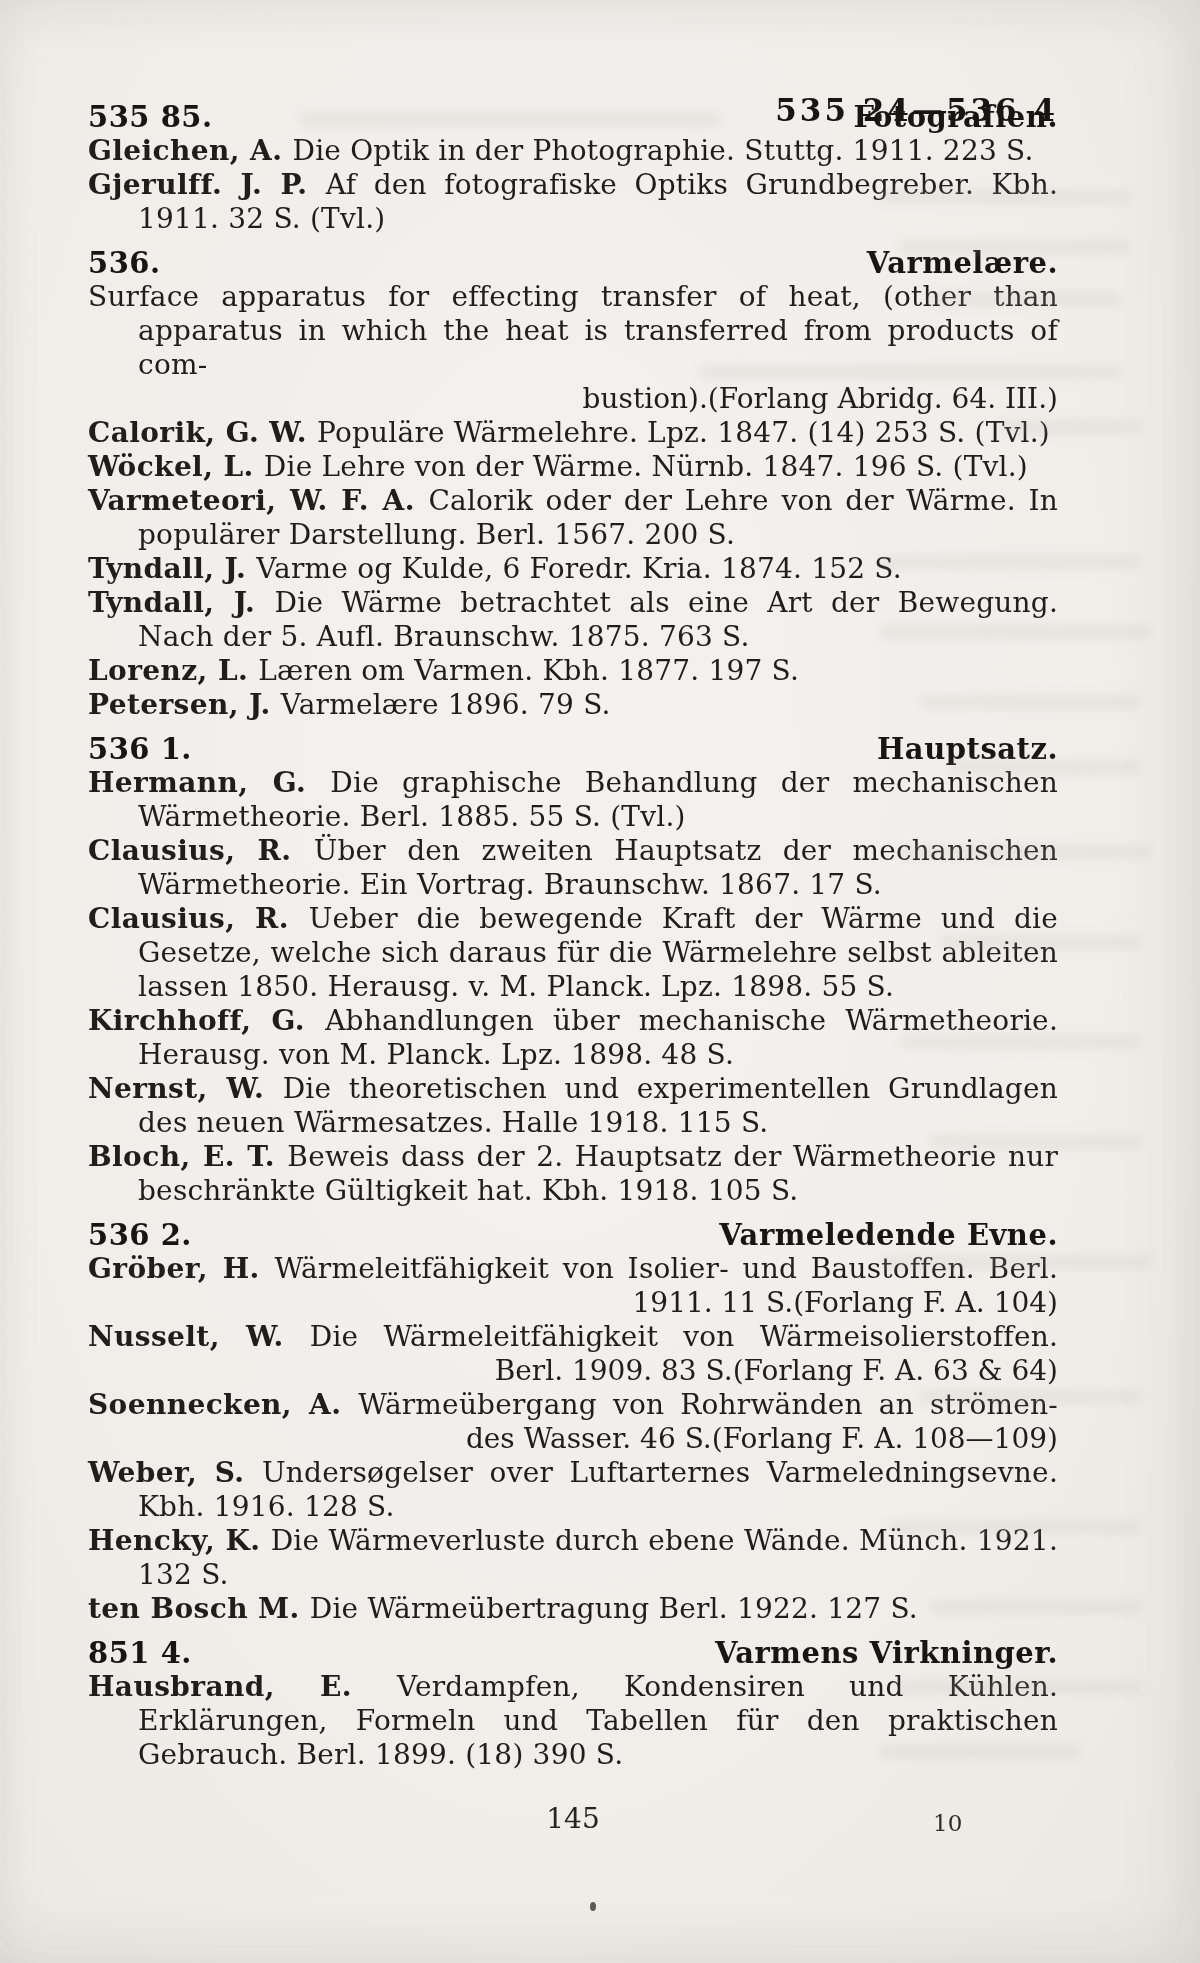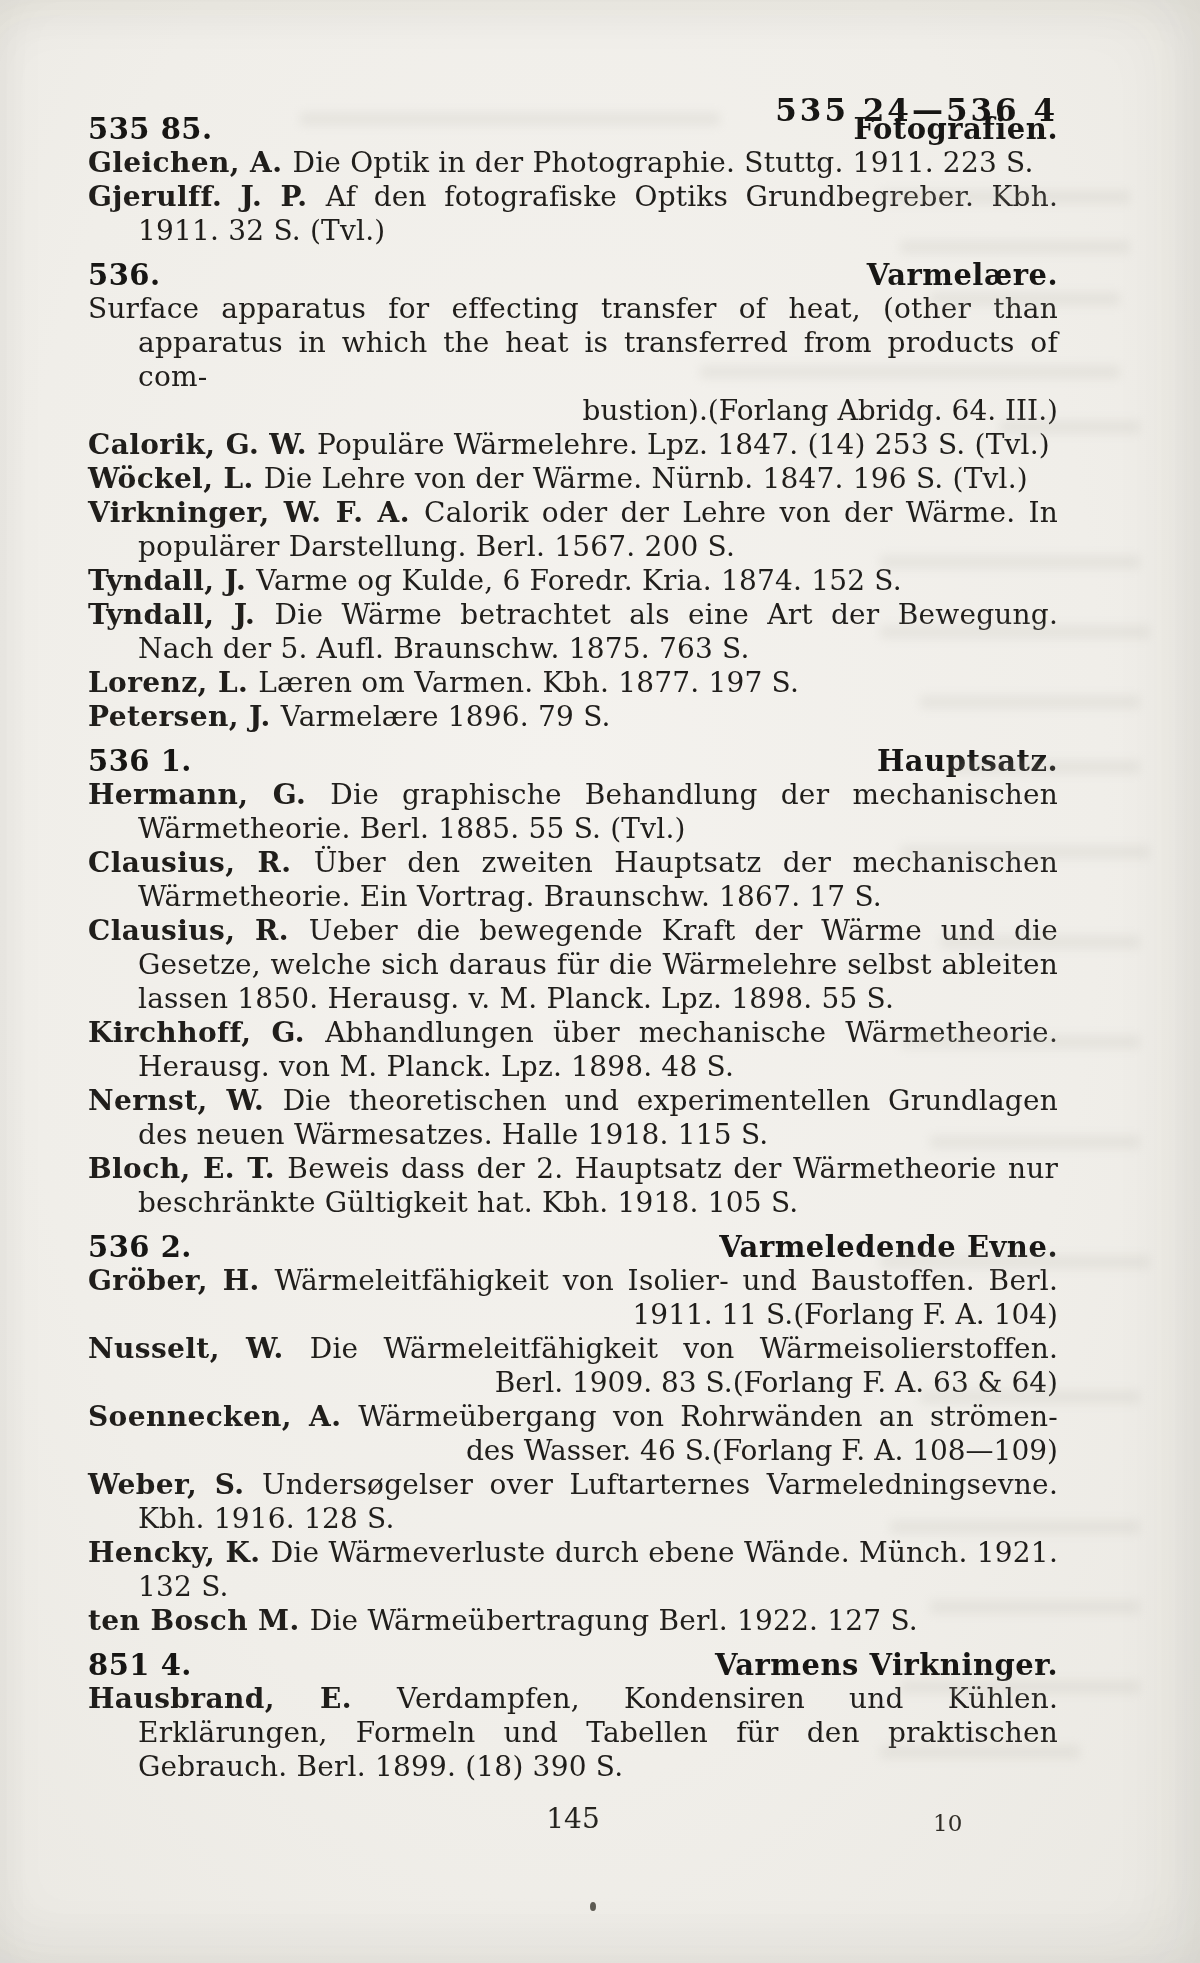--- a/index.html
+++ b/index.html
@@ -19,21 +19,21 @@
     color:#17161 4;
     color:#171614;
     margin-top:40px;
   }
   .bibliography { position:absolute; top:100px; left:88px; width:970px; }
   .section-head {
     display:flex; justify-content:space-between; align-items:baseline;
     font-weight:bold; font-size:29px; line-height:34px;
     margin-top:10px; letter-spacing:0.5px; color:#171614;
   }
-  .section:first-child .section-head { margin-top:12px;align-items:center; }
+  .section:first-child .section-head { margin-top:0;align-items:center; }
   .entry .body {
     margin:0; text-align:justify;
     font-size:28px; line-height:34px;
     padding-left:50px; text-indent:-50px;
     letter-spacing:0.2px;
   }
   .entry .body.fill { text-align-last: justify; }
   .lead { font-weight:bold; letter-spacing:0.4px; }
   .noteline {
     display:flex; justify-content:flex-end;
@@ -100,21 +100,21 @@
     <p class="body"><b class="lead">Calorik, G. W. </b><span class="text">Populäre Wärmelehre. Lpz. 1847. (14) 253 S. (Tvl.)</span></p>
 
   </div>
 
   <div class="entry">
     <p class="body"><b class="lead">Wöckel, L. </b><span class="text">Die Lehre von der Wärme. Nürnb. 1847. 196 S. (Tvl.)</span></p>
 
   </div>
 
   <div class="entry">
-    <p class="body"><b class="lead">Virkninger, W. F. A. </b><span class="text">Calorik oder der Lehre von der Wärme. In populärer Darstellung. Berl. 1567. 200 S.</span></p>
+    <p class="body"><b class="lead">Varmeteori, W. F. A. </b><span class="text">Calorik oder der Lehre von der Wärme. In populärer Darstellung. Berl. 1567. 200 S.</span></p>
 
   </div>
 
   <div class="entry">
     <p class="body"><b class="lead">Tyndall, J. </b><span class="text">Varme og Kulde, 6 Foredr. Kria. 1874. 152 S.</span></p>
 
   </div>
 
   <div class="entry">
     <p class="body"><b class="lead">Tyndall, J. </b><span class="text">Die Wärme betrachtet als eine Art der Bewegung. Nach der 5. Aufl. Braunschw. 1875. 763 S.</span></p>

